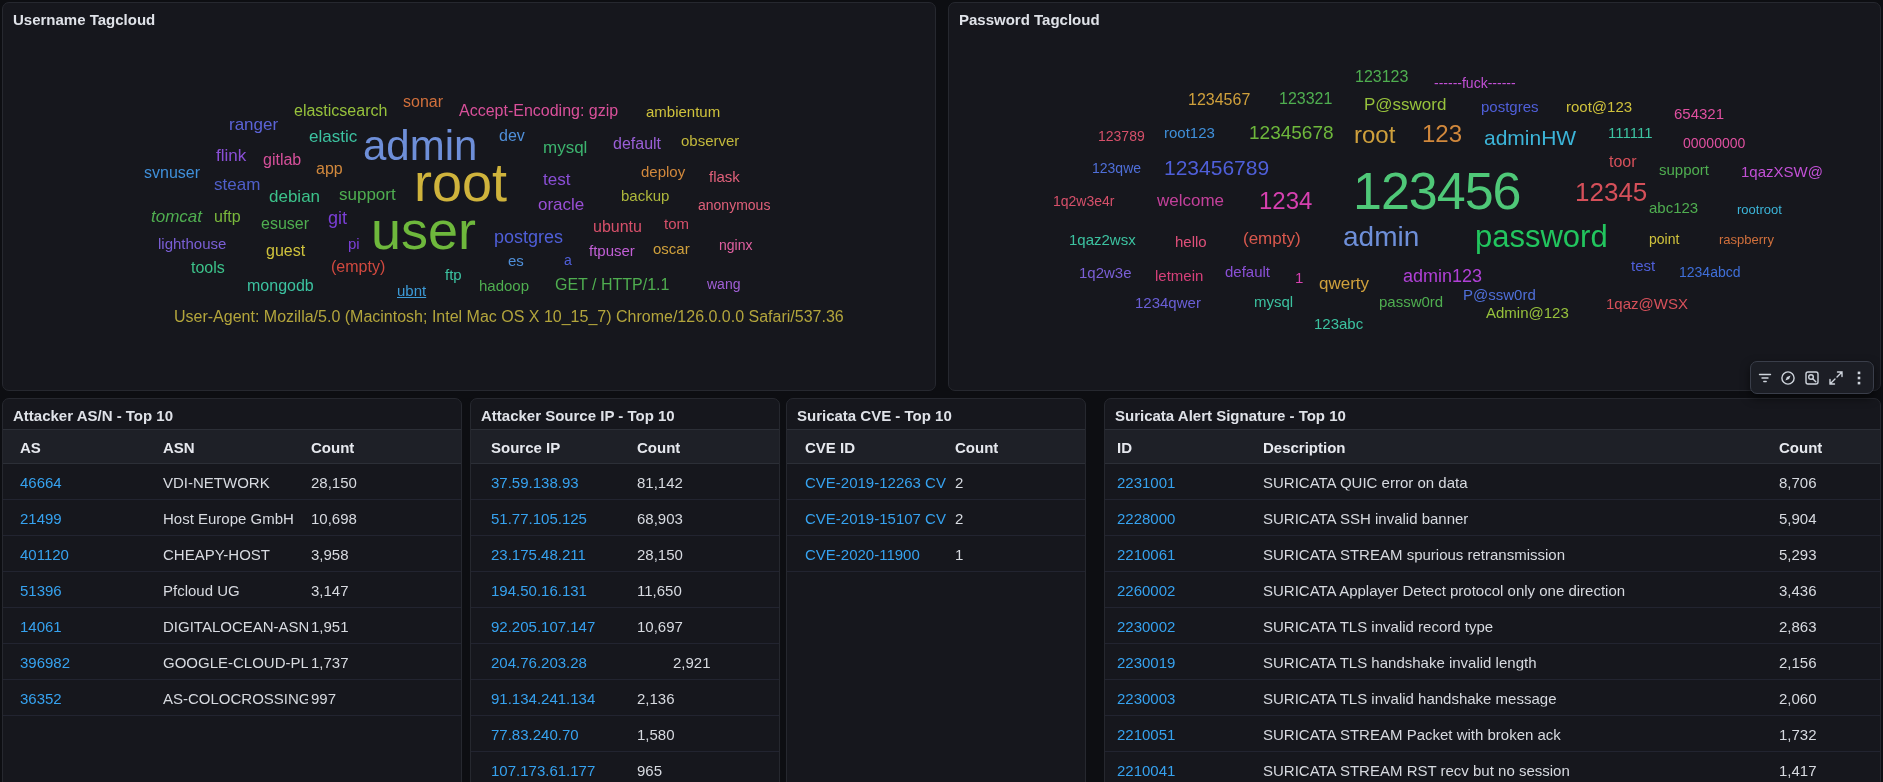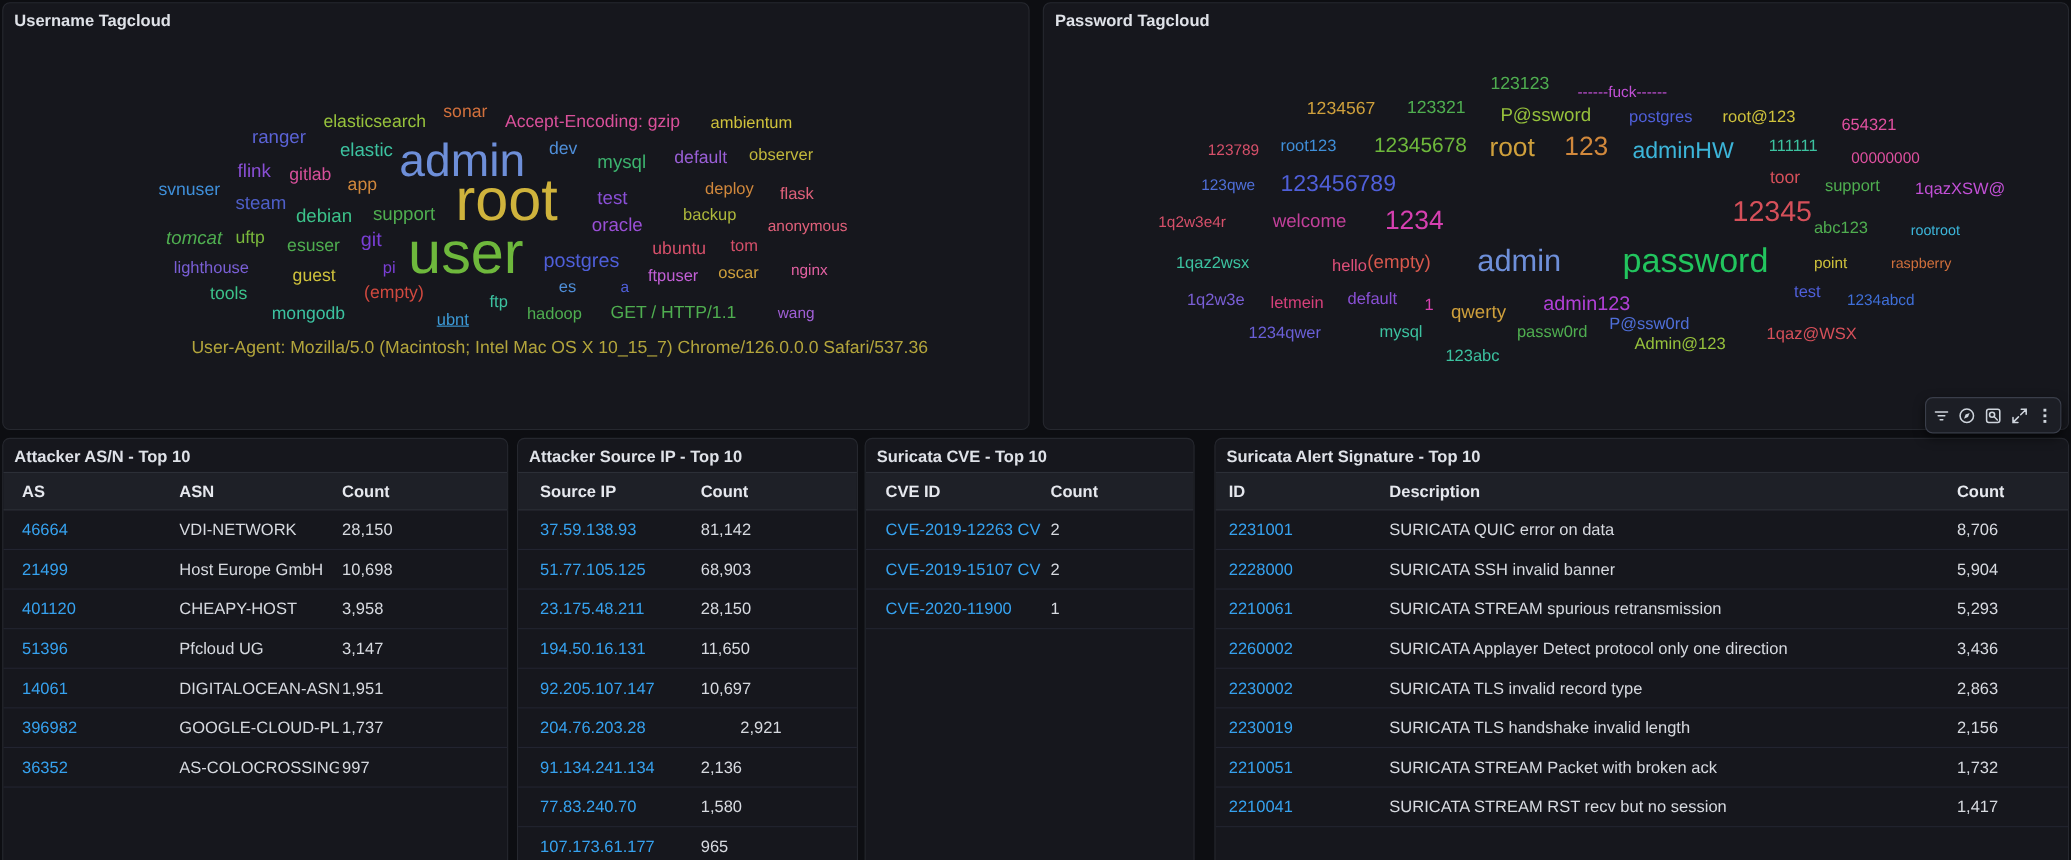--- a/index.html
+++ b/index.html
@@ -96,28 +96,29 @@
       <span class="tag" style="left: 405px; top: 120px; font-size: 24px; color: rgb(207, 160, 60);">root</span>
       <span class="tag" style="left: 473px; top: 119px; font-size: 24px; color: rgb(209, 136, 60);">123</span>
       <span class="tag" style="left: 535px; top: 124px; font-size: 21px; color: rgb(60, 181, 217);">adminHW</span>
       <span class="tag" style="left: 659px; top: 122px; font-size: 15px; color: rgb(60, 194, 160);">111111</span>
       <span class="tag" style="left: 734px; top: 133px; font-size: 14px; color: rgb(224, 80, 160);">00000000</span>
       <span class="tag" style="left: 660px; top: 151px; font-size: 16px; color: rgb(214, 80, 90);">toor</span>
       <span class="tag" style="left: 710px; top: 159px; font-size: 15px; color: rgb(79, 174, 80);">support</span>
       <span class="tag" style="left: 792px; top: 161px; font-size: 15px; color: rgb(194, 80, 214);">1qazXSW@</span>
       <span class="tag" style="left: 143px; top: 158px; font-size: 14px; color: rgb(79, 111, 217);">123qwe</span>
       <span class="tag" style="left: 215px; top: 154px; font-size: 21px; color: rgb(79, 95, 217);">123456789</span>
+      <span class="tag" style="left: 404px; top: 162px; font-size: 52px; color: rgb(79, 200, 120); letter-spacing: -1px;">123456</span>
       <span class="tag" style="left: 626px; top: 176px; font-size: 26px; color: rgb(214, 80, 90);">12345</span>
       <span class="tag" style="left: 700px; top: 197px; font-size: 15px; color: rgb(79, 174, 80);">abc123</span>
       <span class="tag" style="left: 788px; top: 200px; font-size: 13px; color: rgb(60, 181, 217);">rootroot</span>
       <span class="tag" style="left: 104px; top: 191px; font-size: 14px; color: rgb(214, 80, 106);">1q2w3e4r</span>
       <span class="tag" style="left: 208px; top: 189px; font-size: 17px; color: rgb(194, 64, 154);">welcome</span>
       <span class="tag" style="left: 310px; top: 186px; font-size: 24px; color: rgb(214, 64, 176);">1234</span>
       <span class="tag" style="left: 120px; top: 229px; font-size: 15px; color: rgb(60, 194, 160);">1qaz2wsx</span>
-      <span class="tag" style="left: 226px; top: 231px; font-size: 15px; color: rgb(224, 80, 122); margin-left: 36px;">hello</span>
+      <span class="tag" style="left: 226px; top: 231px; font-size: 15px; color: rgb(224, 80, 122);">hello</span>
       <span class="tag" style="left: 294px; top: 227px; font-size: 17px; color: rgb(217, 88, 77);">(empty)</span>
       <span class="tag" style="left: 394px; top: 220px; font-size: 28px; color: rgb(110, 143, 217);">admin</span>
       <span class="tag" style="left: 526px; top: 218px; font-size: 31px; color: #22c55e;">password</span>
       <span class="tag" style="left: 700px; top: 229px; font-size: 14px; color: rgb(207, 194, 60);">point</span>
       <span class="tag" style="left: 770px; top: 230px; font-size: 13px; color: rgb(209, 112, 60);">raspberry</span>
       <span class="tag" style="left: 130px; top: 262px; font-size: 15px; color: rgb(122, 95, 214);">1q2w3e</span>
       <span class="tag" style="left: 206px; top: 265px; font-size: 15px; color: rgb(214, 64, 122);">letmein</span>
       <span class="tag" style="left: 276px; top: 261px; font-size: 15px; color: rgb(138, 80, 214);">default</span>
       <span class="tag" style="left: 346px; top: 267px; font-size: 15px; color: rgb(214, 64, 176);">1</span>
       <span class="tag" style="left: 370px; top: 272px; font-size: 17px; color: rgb(207, 160, 60);">qwerty</span>
@@ -280,20 +281,25 @@
         <div class="td link" style="left: 12px;">2230002</div>
         <div class="td" style="left: 158px; max-width: 505px;">SURICATA TLS invalid record type</div>
         <div class="td" style="left: 674px;">2,863</div>
       </div>
       <div class="trow">
         <div class="td link" style="left: 12px;">2230019</div>
         <div class="td" style="left: 158px; max-width: 505px;">SURICATA TLS handshake invalid length</div>
         <div class="td" style="left: 674px;">2,156</div>
       </div>
       <div class="trow">
+        <div class="td link" style="left: 12px;">2230003</div>
+        <div class="td" style="left: 158px; max-width: 505px;">SURICATA TLS invalid handshake message</div>
+        <div class="td" style="left: 674px;">2,060</div>
+      </div>
+      <div class="trow">
         <div class="td link" style="left: 12px;">2210051</div>
         <div class="td" style="left: 158px; max-width: 505px;">SURICATA STREAM Packet with broken ack</div>
         <div class="td" style="left: 674px;">1,732</div>
       </div>
       <div class="trow">
         <div class="td link" style="left: 12px;">2210041</div>
         <div class="td" style="left: 158px; max-width: 505px;">SURICATA STREAM RST recv but no session</div>
         <div class="td" style="left: 674px;">1,417</div>
       </div>
     </div>

